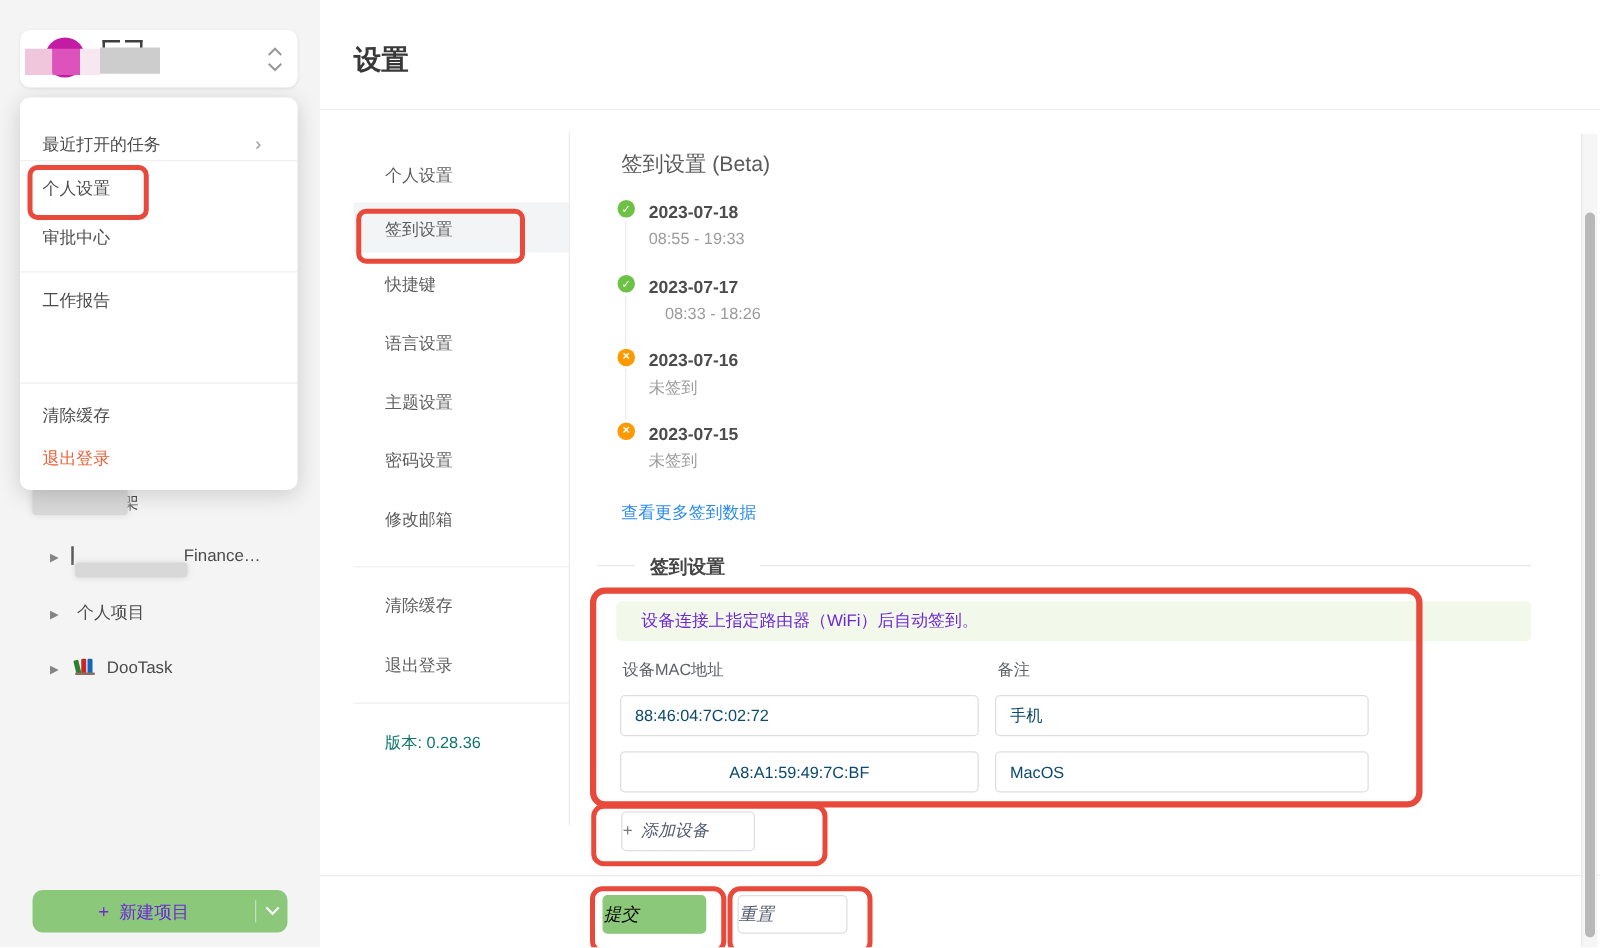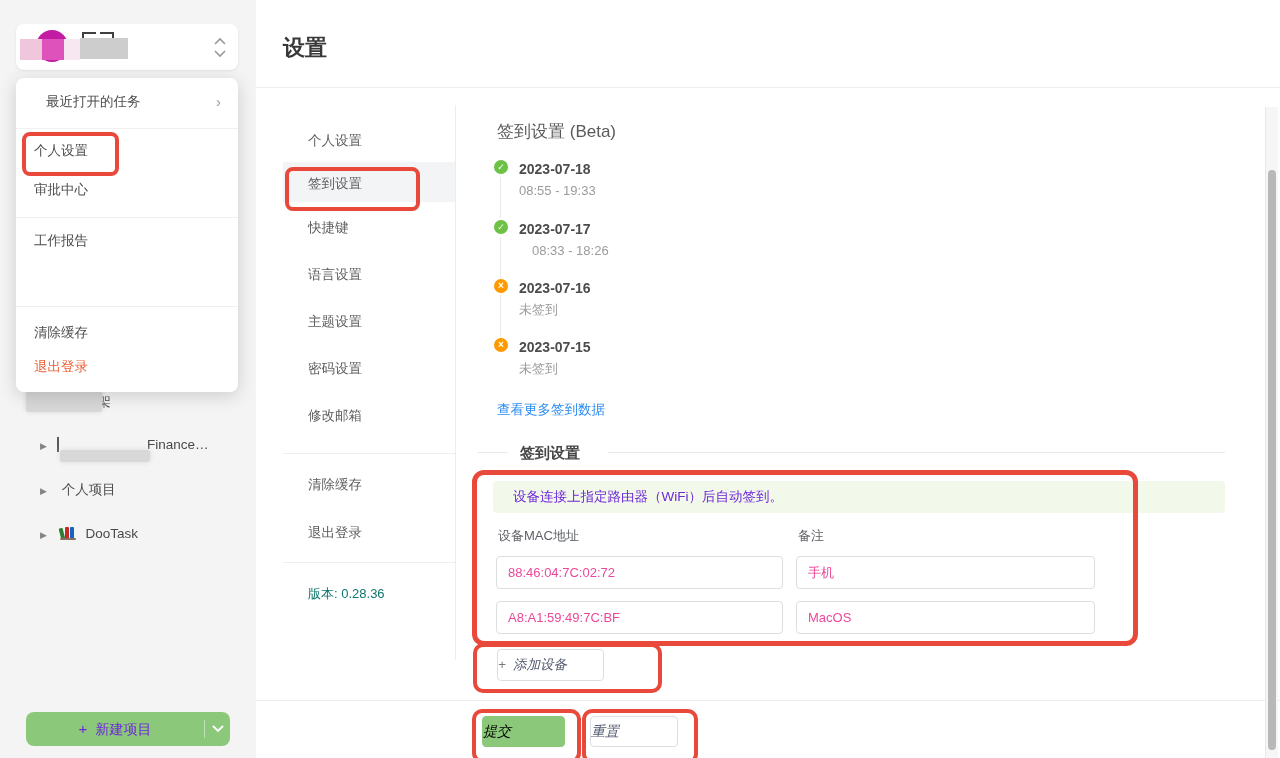--- a/index.html
+++ b/index.html
@@ -32,21 +32,21 @@
            text-align:center;font-weight:700;}
   .tl-date{font-size:14px;font-weight:700;color:#4c4c4c;}
   .tl-detail{font-size:13px;color:#9b9b9b;}
   .tl-line{width:1px;background:#e8eaec;left:500px;}
   .link{font-size:13.5px;color:#2d8cf0;cursor:pointer;}
   .sec-line{background:#e8e8e8;height:1px;}
   .alert-success{left:493px;top:481px;width:732px;height:32px;background:#f3f9ea;border-radius:4px;
                  font-size:13.5px;color:#6d28d9;line-height:32px;padding-left:20px;box-sizing:border-box;}
   .f-label{font-size:13px;color:#5e6166;}
   .f-input{position:absolute;height:33px;border:1px solid #dcdee2;border-radius:4px;background:#fff;
-           font-size:13px;color:#ec4899;padding:0 11px;box-sizing:border-box;outline:none;
+           font-size:13px;color:#0c4a6e;padding:0 11px;box-sizing:border-box;outline:none;
            font-family:"Liberation Sans","DejaVu Sans",sans-serif;}
   .btn{position:absolute;box-sizing:border-box;border-radius:4px;font-size:13.5px;text-align:left;
        cursor:pointer;font-style:italic;}
   .btn-default{background:#fff;border:1px solid #dcdee2;color:#515a6e;}
   .btn-primary{background:#8cc87a;border:1px solid #8cc87a;color:#000000;}
   .anno{position:absolute;border:4px solid #e8493a;border-radius:10px;pointer-events:none;z-index:40;}
   .books{position:relative;width:17px;height:13px;}
   .books i{position:absolute;display:block;width:4px;height:12px;border-radius:1px;}
   .chev{stroke:#999;stroke-width:1.6;fill:none;}
 </style>
@@ -65,21 +65,21 @@
       <div class="abs" style="left:66px;top:8px;width:12px;height:8px;border-top:2px solid #3f3f3f;border-left:2px solid #3f3f3f;"></div>
       <div class="abs" style="left:84px;top:8px;width:12px;height:8px;border-top:2px solid #3f3f3f;border-right:2px solid #3f3f3f;"></div>
       <div class="abs blurseg" style="left:64px;top:14px;width:48px;background:#cdcdcd;"></div>
       <svg class="abs" style="left:196px;top:11px;" width="16" height="26">
         <polyline class="chev" points="3,9 8,4 13,9"></polyline>
         <polyline class="chev" points="3,16 8,21 13,16"></polyline>
       </svg>
     </div>
 
     <div class="abs dropdown">
-      <div class="abs menu-item" style="top:9px;margin-left:12px;">
+      <div class="abs menu-item" style="top:23px;">
         <span>最近打开的任务</span>
         <span class="abs" style="left:188px;top:0;color:#9a9a9a;font-size:15px;">›</span>
       </div>
       <div class="abs menu-div" style="top:50px;"></div>
       <div class="abs menu-item" style="top:58px;">
         <span>个人设置</span>
       </div>
       <div class="abs menu-item" style="top:97px;">
         <span>审批中心</span>
       </div>
@@ -184,21 +184,21 @@
   <div class="abs" style="left:520px;top:444px;font-size:15px;font-weight:700;color:#464646;">签到设置</div>
   <div class="abs sec-line" style="left:608px;top:452px;width:617px;"></div>
 
   <div class="alert-success abs">设备连接上指定路由器（WiFi）后自动签到。</div>
 
   <div class="abs f-label" style="left:498px;top:527px;">设备MAC地址</div>
   <div class="abs f-label" style="left:798px;top:527px;">备注</div>
 
   <input class="f-input" style="left: 496px; top: 556px; width: 287px;" value="88:46:04:7C:02:72">
   <input class="f-input" style="left: 796px; top: 556px; width: 299px;" value="手机">
-  <input class="f-input" style="left: 496px; top: 601px; width: 287px;" value="A8:A1:59:49:7C:BF">
+  <input class="f-input" style="left: 496px; top: 601px; width: 287px; text-align: center;" value="A8:A1:59:49:7C:BF">
   <input class="f-input" style="left: 796px; top: 601px; width: 299px;" value="MacOS">
 
   <div class="btn btn-default" style="left:497px;top:649px;width:107px;height:32px;line-height:30px;">
     <span style="margin-right:7px;color:#7a7a7a;">+</span><span>添加设备</span>
   </div>
 
   <div class="abs hline" style="left:256px;top:700px;width:1024px;background:#ececec;"></div>
   <div class="btn btn-primary" style="left:482px;top:716px;width:83px;height:31px;line-height:29px;font-size:14px;">提交</div>
   <div class="btn btn-default" style="left:590px;top:716px;width:88px;height:31px;line-height:29px;font-size:14px;">重置</div>
 

